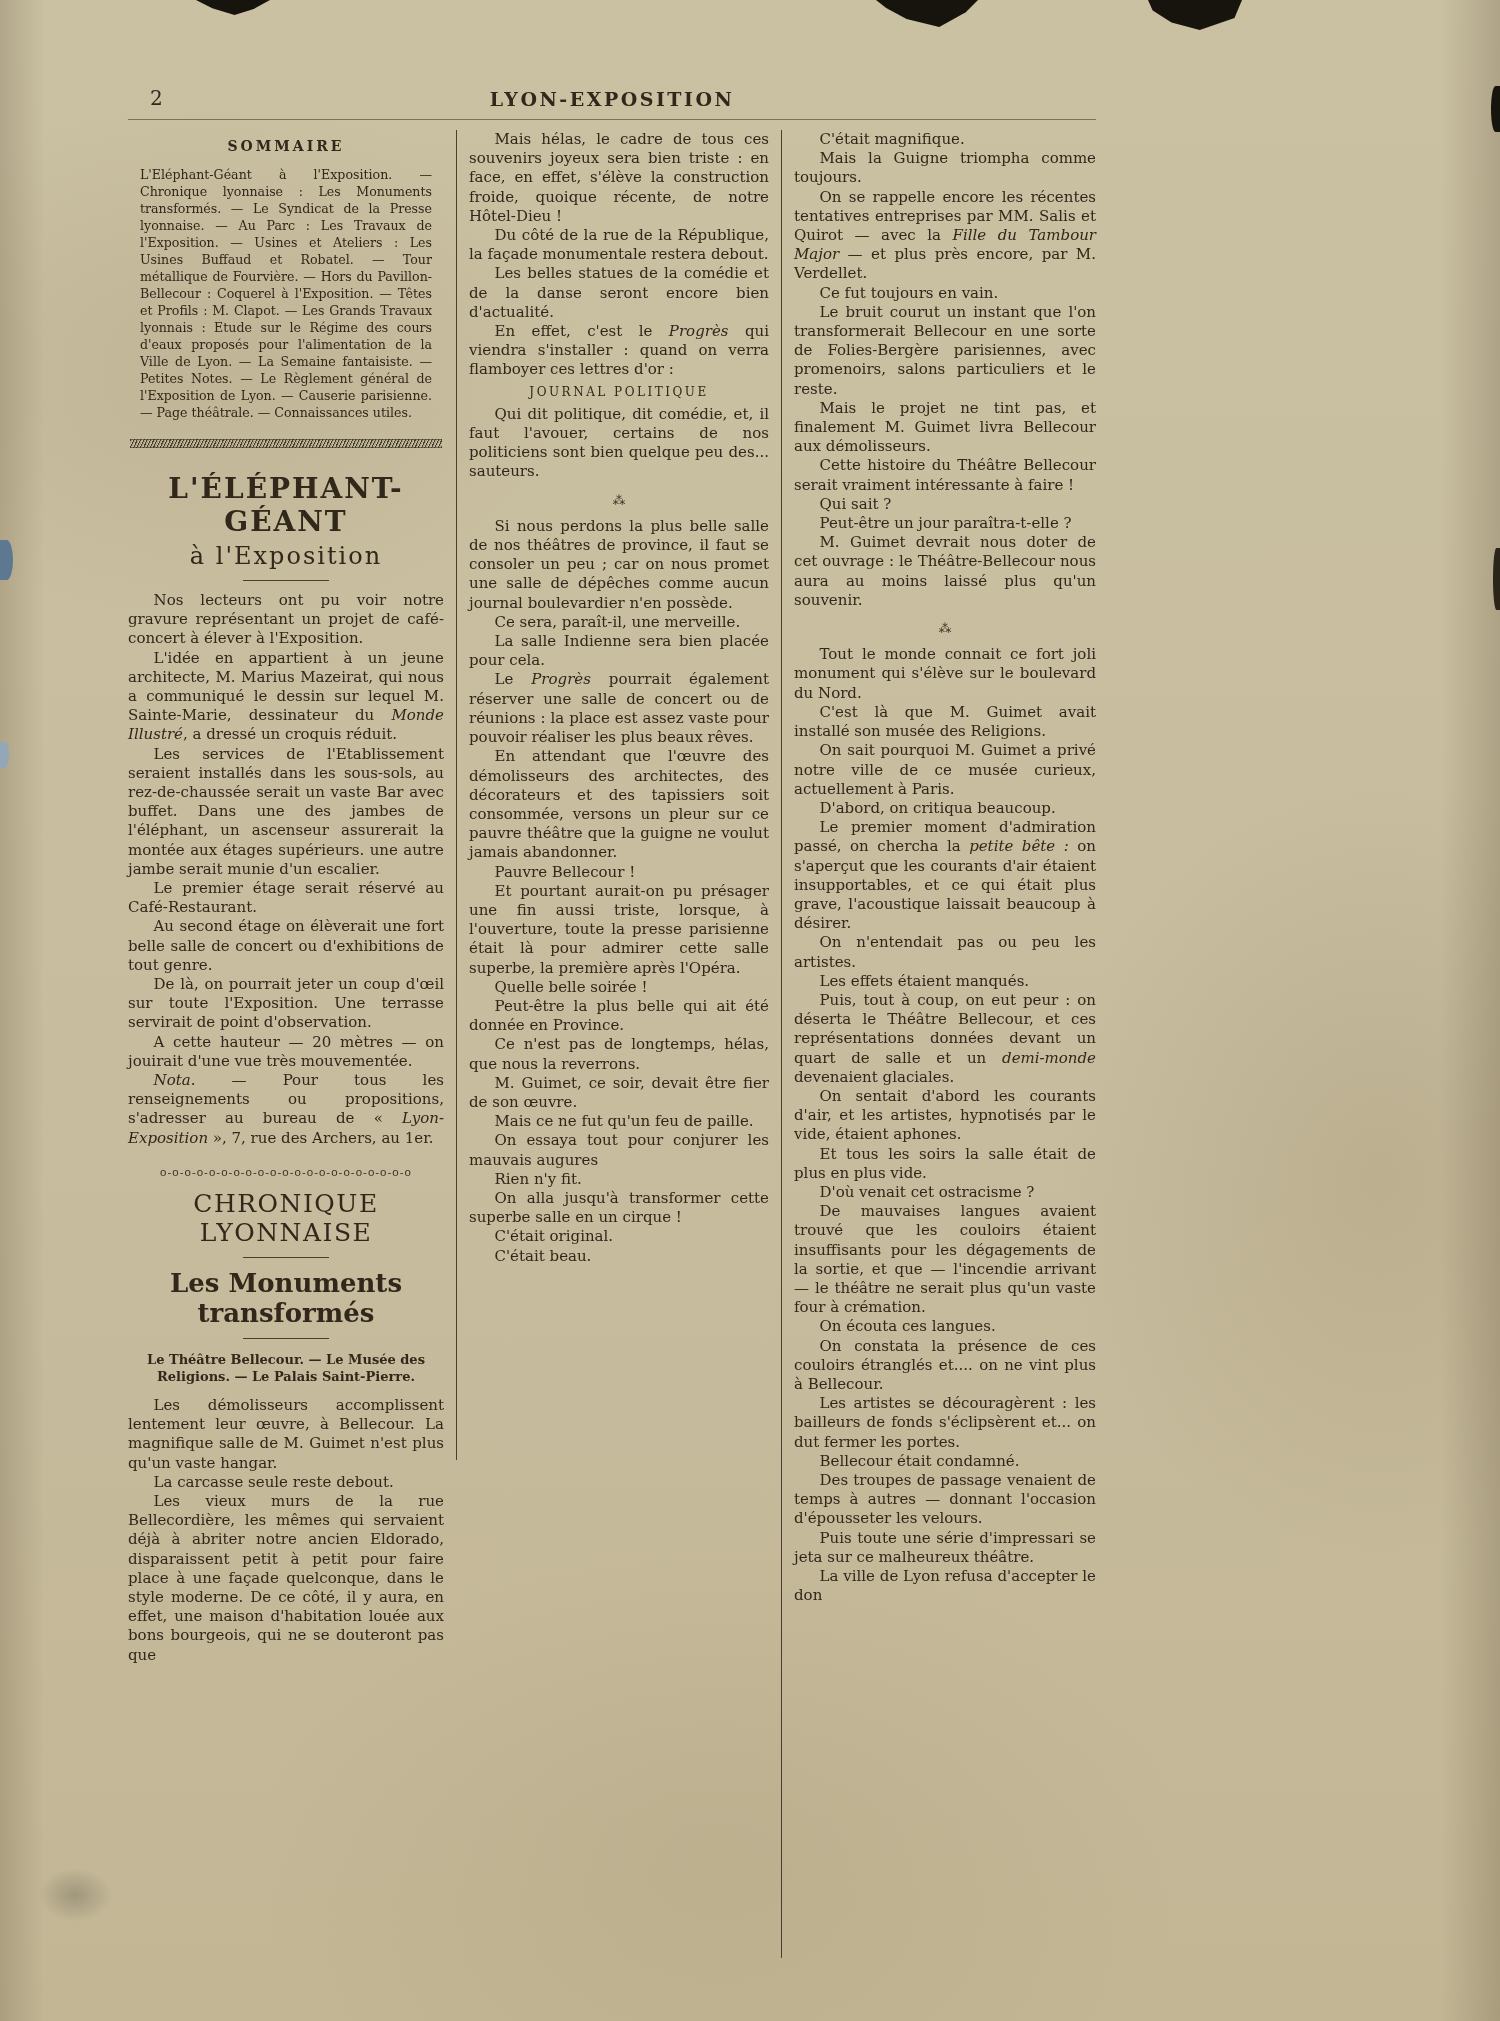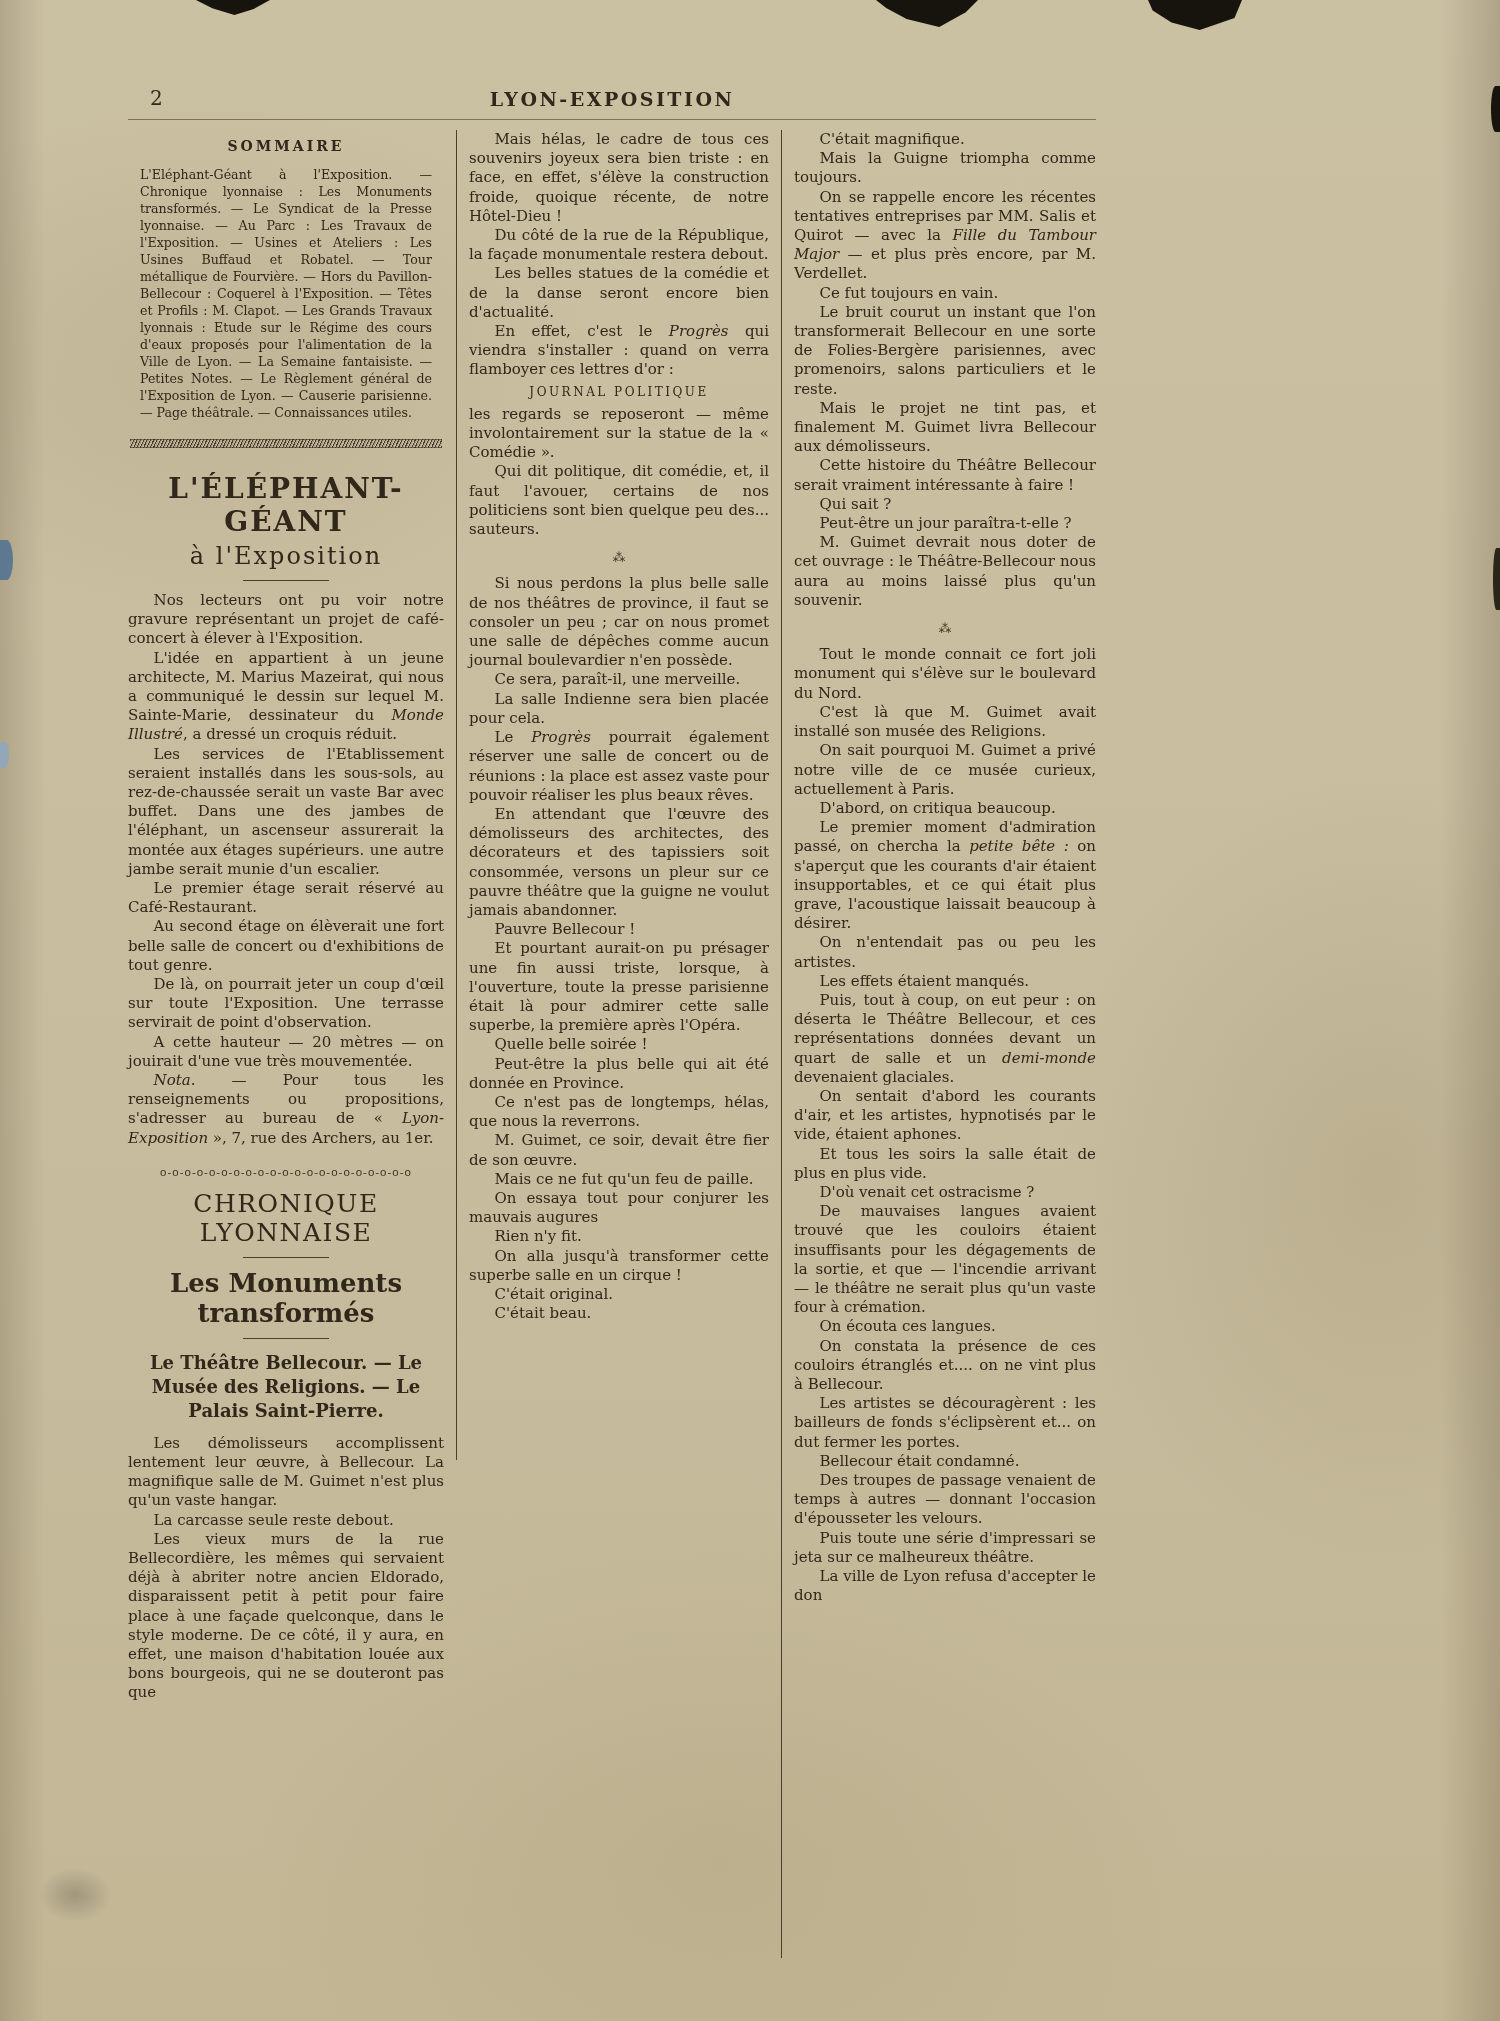--- a/index.html
+++ b/index.html
@@ -59,21 +59,21 @@
   .para { margin: 0; font-size: 15px; line-height: 19.2px; text-align: justify; text-indent: 1.7em; }
   .para.cont { text-indent: 0; }
   .para.caps { text-align: center; text-indent: 0; font-size: 12px; letter-spacing: 2.5px; margin: 3px 0; }
   .para.ast { text-align: center; text-indent: 0; font-size: 13px; margin: 9px 0 7px; font-family: "DejaVu Sans", sans-serif; color: #3c3224; }
 
   .chain { text-align: center; font-size: 11.5px; letter-spacing: 1px; margin: 18px 0 11px; color: #3c3326; font-family: Liberation Sans, sans-serif; }
 
   
   .chron-title { text-align: center; font-size: 25px; font-weight: normal; letter-spacing: 1.5px; margin: 8px 0 0; }
   .monu-title { text-align: center; font-size: 26px; font-weight: bold; margin: 6px 0 0; }
-  .rubric { text-align: center; font-weight: bold; font-size: 18px; line-height: 1.35; margin: 12px 6px 10px; }
+  .rubric { text-align: center; font-weight: bold; font-size: 13px; line-height: 1.35; margin: 12px 6px 10px; }
 
   
   .stain { position: absolute; background: #17130d; }
   .stain.s1 { left: 196px; top: 0; width: 74px; height: 15px; clip-path: polygon(0 0,100% 0,78% 60%,52% 100%,22% 55%,8% 20%); }
   .stain.s2 { left: 876px; top: 0; width: 102px; height: 27px; clip-path: polygon(0 0,100% 0,88% 45%,62% 100%,30% 70%,10% 30%); }
   .stain.s3 { left: 1148px; top: 0; width: 94px; height: 30px; clip-path: polygon(0 0,100% 0,92% 60%,55% 100%,25% 75%,5% 35%); }
   .stain.s4 { right: 0; top: 86px; width: 9px; height: 46px; border-radius: 60% 0 0 60%; }
   .stain.s5 { right: 0; top: 548px; width: 7px; height: 62px; border-radius: 60% 0 0 60%; background: #2a2419; }
   .stain.blue1 { left: 0; top: 540px; width: 13px; height: 40px; background: #5d7890; border-radius: 0 60% 60% 0; }
   .stain.blue2 { left: 0; top: 742px; width: 9px; height: 26px; background: #93a7b8; border-radius: 0 60% 60% 0; }
@@ -141,21 +141,20 @@
 
     <div class="vrule r1"></div>
 
     <section class="col col2">
       <div class="body-text">
           <p class="para">Mais hélas, le cadre de tous ces souvenirs joyeux sera bien triste : en face, en effet, s'élève la construction froide, quoique récente, de notre Hôtel-Dieu !</p>
           <p class="para">Du côté de la rue de la République, la façade monumentale restera debout.</p>
           <p class="para">Les belles statues de la comédie et de la danse seront encore bien d'actualité.</p>
           <p class="para">En effet, c'est le <i>Progrès</i> qui viendra s'installer : quand on verra flamboyer ces lettres d'or :</p>
           <p class="para caps">JOURNAL POLITIQUE</p>
-          <p class="para cont">les regards se reposeront — même involontairement sur la statue de la « Comédie ».</p>
           <p class="para">Qui dit politique, dit comédie, et, il faut l'avouer, certains de nos politiciens sont bien quelque peu des... sauteurs.</p>
           <p class="para ast">⁂</p>
           <p class="para">Si nous perdons la plus belle salle de nos théâtres de province, il faut se consoler un peu ; car on nous promet une salle de dépêches comme aucun journal boulevardier n'en possède.</p>
           <p class="para">Ce sera, paraît-il, une merveille.</p>
           <p class="para">La salle Indienne sera bien placée pour cela.</p>
           <p class="para">Le <i>Progrès</i> pourrait également réserver une salle de concert ou de réunions : la place est assez vaste pour pouvoir réaliser les plus beaux rêves.</p>
           <p class="para">En attendant que l'œuvre des démolisseurs des architectes, des décorateurs et des tapissiers soit consommée, versons un pleur sur ce pauvre théâtre que la guigne ne voulut jamais abandonner.</p>
           <p class="para">Pauvre Bellecour !</p>
           <p class="para">Et pourtant aurait-on pu présager une fin aussi triste, lorsque, à l'ouverture, toute la presse parisienne était là pour admirer cette salle superbe, la première après l'Opéra.</p>
           <p class="para">Quelle belle soirée !</p>

